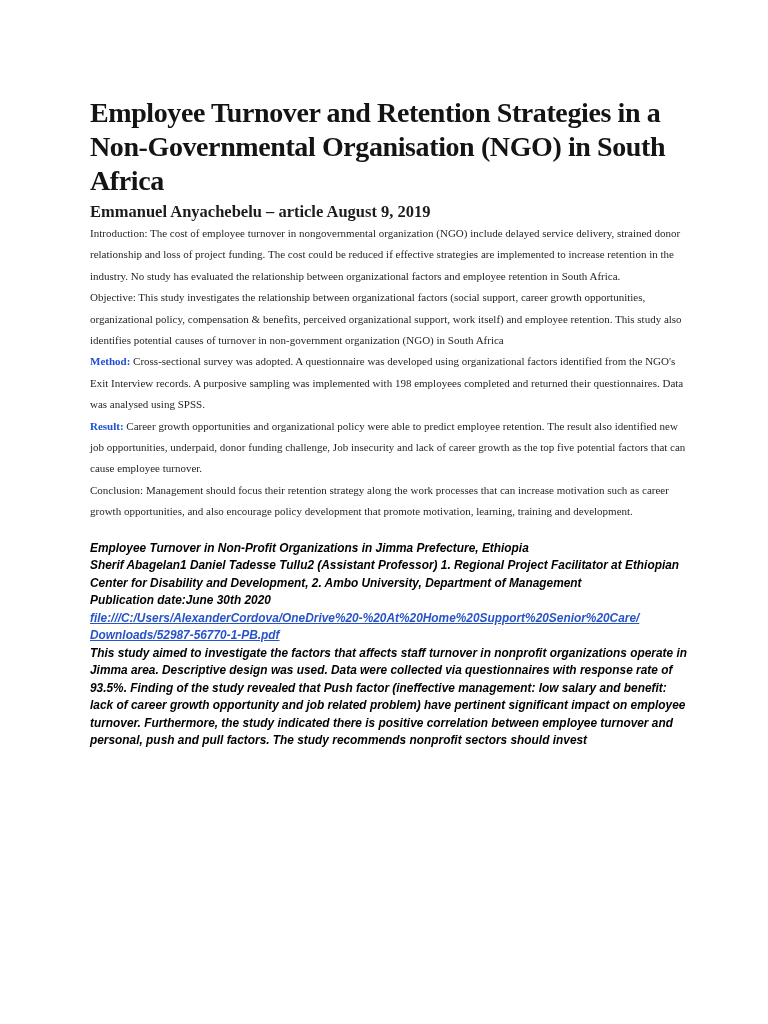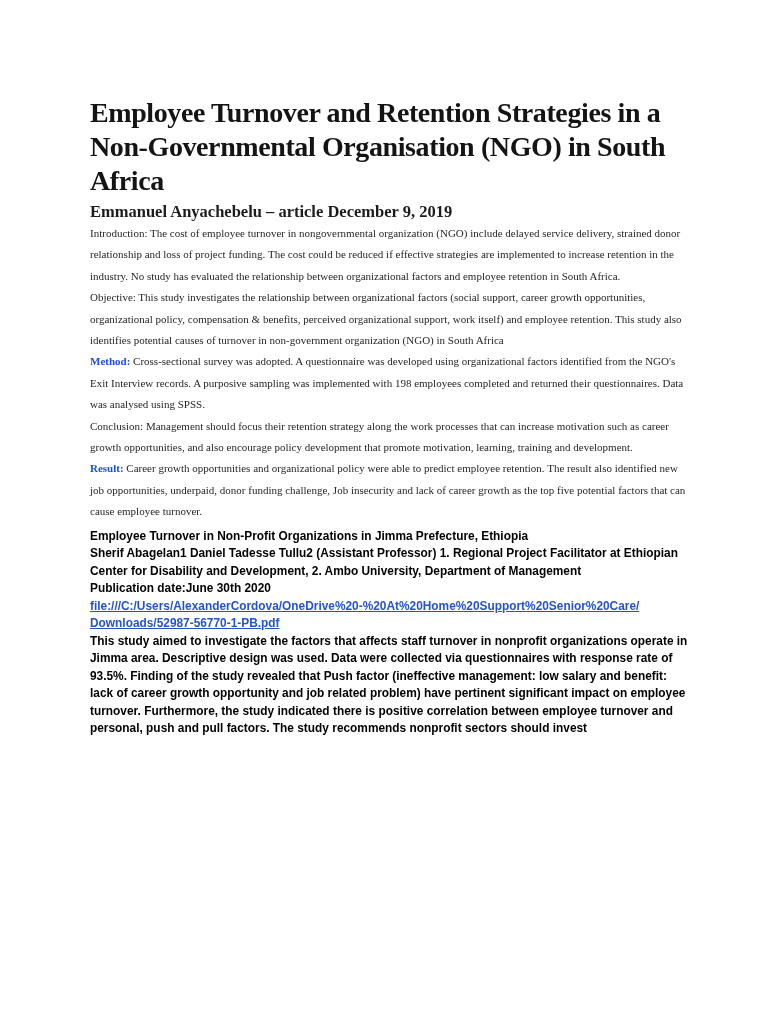--- a/index.html
+++ b/index.html
@@ -44,23 +44,24 @@
     font-weight: 400;
     font-size: 11px;
     line-height: 21.4px;
     color: #262626;
   }
   .body-text p b.plabel {
     font-weight: 700;
     color: #1d4ed8;
   }
   .section2-outer {
-    margin-top: 4px;
+    margin-top: 16px;
     width: 600px;
     overflow: visible;
+    font-style: italic;
   }
   .section2 {
     width: 682px;
     transform: scaleX(0.88);
     transform-origin: 0 0;
     font-family: "Liberation Sans", sans-serif;
     font-weight: 700;
     font-size: 13.5px;
     line-height: 17.5px;
     color: #000000;
@@ -74,37 +75,37 @@
     word-break: break-all;
   }
 </style>
 </head>
 <body>
 
 <div class="page">
 
   <h1 class="doc-title">Employee Turnover and Retention Strategies in a Non-Governmental Organisation (NGO) in South Africa</h1>
 
-  <div class="byline">Emmanuel Anyachebelu – article December 9, 2019</div>
+  <div class="byline">Emmanuel Anyachebelu – article August 9, 2019</div>
 
   <div class="body-text">
     <p>
       <span>Introduction: The cost of employee turnover in nongovernmental organization (NGO) include delayed service delivery, strained donor relationship and loss of project funding. The cost could be reduced if effective strategies are implemented to increase retention in the industry. No study has evaluated the relationship between organizational factors and employee retention in South Africa.</span>
     </p>
     <p>
       <span>Objective: This study investigates the relationship between organizational factors (social support, career growth opportunities, organizational policy, compensation &amp; benefits, perceived organizational support, work itself) and employee retention. This study also identifies potential causes of turnover in non-government organization (NGO) in South Africa</span>
     </p>
     <p>
       <b class="plabel">Method: </b><span>Cross-sectional survey was adopted. A questionnaire was developed using organizational factors identified from the NGO's Exit Interview records. A purposive sampling was implemented with 198 employees completed and returned their questionnaires. Data was analysed using SPSS.</span>
     </p>
     <p>
-      <span>Conclusion: Management should focus their retention strategy along the work processes that can increase motivation such as career growth opportunities, and also encourage policy development that promote motivation, learning, training and development.</span>
+      <b class="plabel">Result: </b><span>Career growth opportunities and organizational policy were able to predict employee retention. The result also identified new job opportunities, underpaid, donor funding challenge, Job insecurity and lack of career growth as the top five potential factors that can cause employee turnover.</span>
     </p>
     <p>
-      <b class="plabel">Result: </b><span>Career growth opportunities and organizational policy were able to predict employee retention. The result also identified new job opportunities, underpaid, donor funding challenge, Job insecurity and lack of career growth as the top five potential factors that can cause employee turnover.</span>
+      <span>Conclusion: Management should focus their retention strategy along the work processes that can increase motivation such as career growth opportunities, and also encourage policy development that promote motivation, learning, training and development.</span>
     </p>
   </div>
 
   <div class="section2-outer">
     <div class="section2">
       <div class="s2-block">Employee Turnover in Non-Profit Organizations in Jimma Prefecture, Ethiopia</div>
       <div class="s2-block">Sherif Abagelan1 Daniel Tadesse Tullu2 (Assistant Professor) 1. Regional Project Facilitator at Ethiopian Center for Disability and Development, 2. Ambo University, Department of Management</div>
       <div class="s2-block">Publication date:June 30th 2020</div>
       <a class="file-link" href="#"><span>file:///C:/Users/AlexanderCordova/OneDrive%20-%20At%20Home%20Support%20Senior%20Care/</span><br><span>Downloads/52987-56770-1-PB.pdf</span></a>
       <div class="s2-block">This study aimed to investigate the factors that affects staff turnover in nonprofit organizations operate in Jimma area. Descriptive design was used. Data were collected via questionnaires with response rate of 93.5%. Finding of the study revealed that Push factor (ineffective management: low salary and benefit: lack of career growth opportunity and job related problem) have pertinent significant impact on employee turnover. Furthermore, the study indicated there is positive correlation between employee turnover and personal, push and pull factors. The study recommends nonprofit sectors should invest</div>

